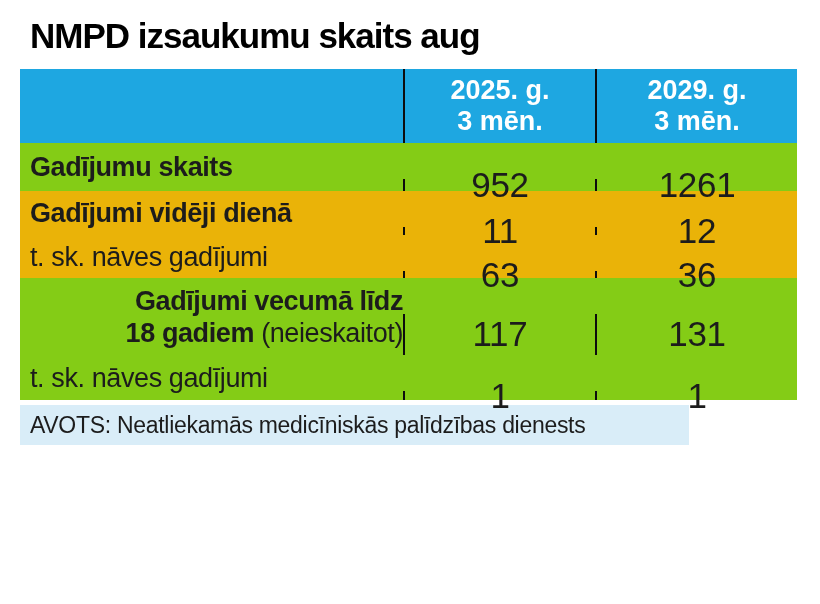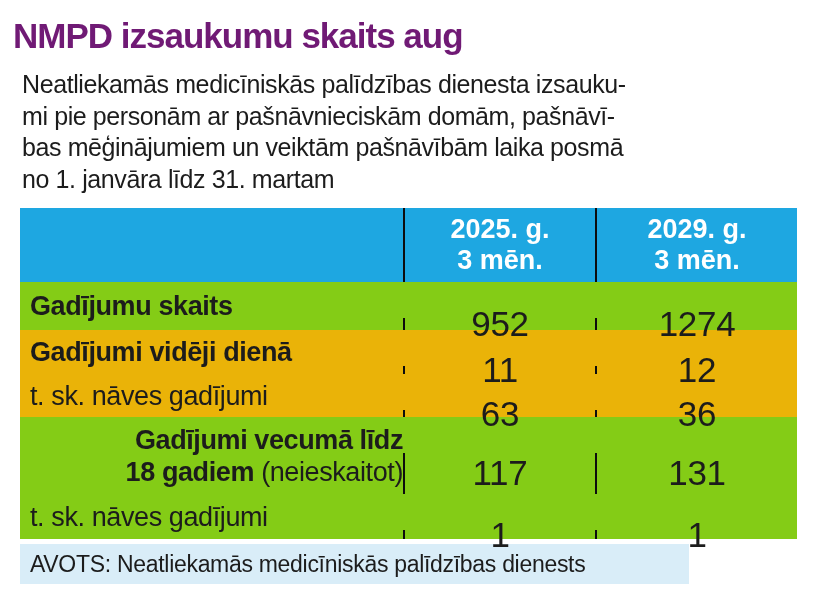--- a/index.html
+++ b/index.html
@@ -6,26 +6,26 @@
   html, body { background: #ffffff; }
   body {
     width: 820px; height: 604px;
     font-family: "Liberation Sans", sans-serif;
     color: #1c1c1c;
     overflow: hidden;
   }
   .page { width: 820px; height: 604px; position: relative; }
 
   .title {
-    margin: 16px 20px 0 13px;
+    margin: 16px 20px 0 30px;
     font-size: 35px;
     font-weight: 800;
     letter-spacing: -1px;
     line-height: 40px;
-    color: #701a75;
+    color: #000000;
   }
   .subtitle {
     margin: 13px 20px 0 22px;
     font-size: 25px;
     line-height: 31.5px;
     letter-spacing: -0.4px;
     color: #1c1c1c;
   }
 
   .table-wrap {
@@ -92,45 +92,39 @@
     color: #1c1c1c;
   }
 </style>
 </head>
 <body>
 
 <div class="page">
 
   <h1 class="title">NMPD izsaukumu skaits aug</h1>
 
-  <div class="subtitle">
-    <div>Neatliekamās medicīniskās palīdzības dienesta izsauku-</div>
-    <div>mi pie personām ar pašnāvnieciskām domām, pašnāvī-</div>
-    <div>bas mēģinājumiem un veiktām pašnāvībām laika posmā</div>
-    <div>no 1. janvāra līdz 31. martam</div>
-  </div>
 
   <div class="table-wrap">
 
     <div class="thead">
       <div class="th-label"></div>
       <div class="th col2">
         <span>2025. g.</span>
         <span>3 mēn.</span>
       </div>
       <div class="th col3">
         <span>2029. g.</span>
         <span>3 mēn.</span>
       </div>
     </div>
 
     <div class="trow r1">
       <div class="cell-label bold">Gadījumu skaits</div>
       <div class="cell-val col2">952</div>
-      <div class="cell-val col3">1274</div>
+      <div class="cell-val col3">1261</div>
     </div>
 
     <div class="trow r2 shaded">
       <div class="cell-label bold">Gadījumi vidēji dienā</div>
       <div class="cell-val col2">11</div>
       <div class="cell-val col3">12</div>
     </div>
 
     <div class="trow r3 shaded">
       <div class="cell-label">t. sk. nāves gadījumi</div>

